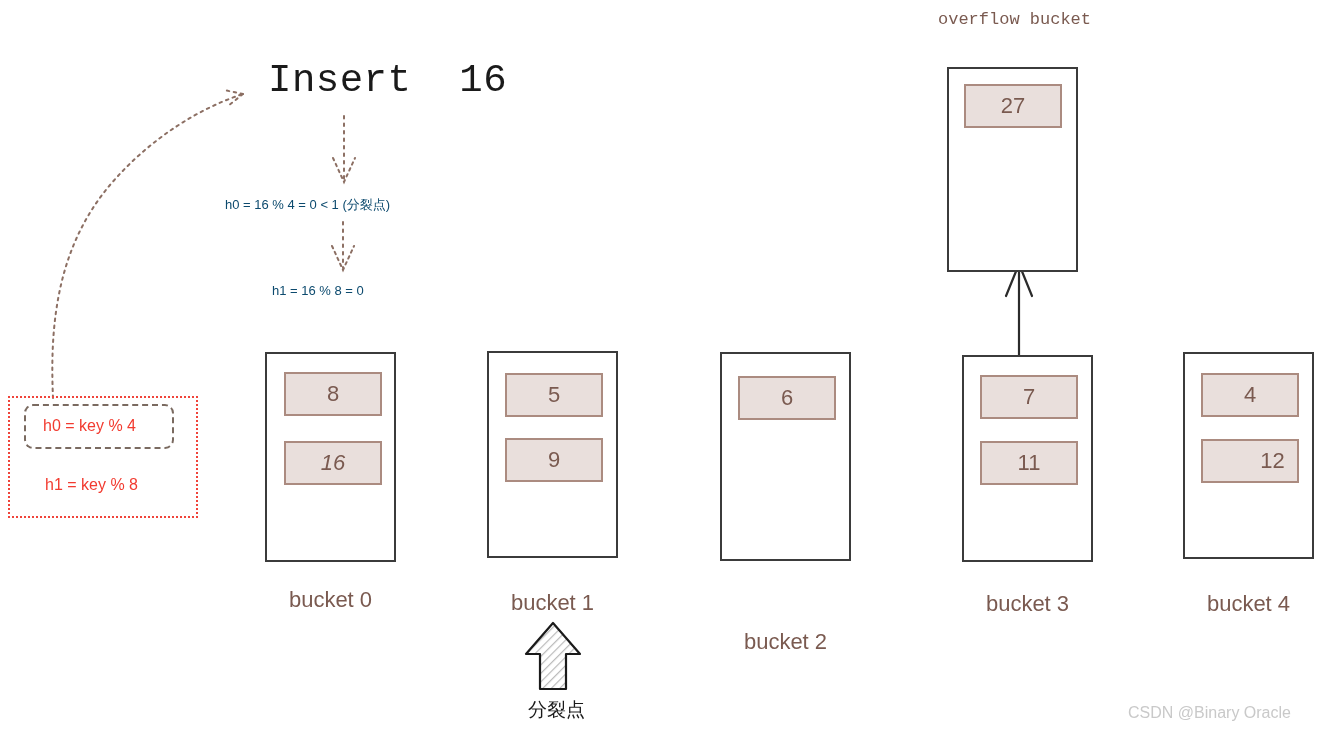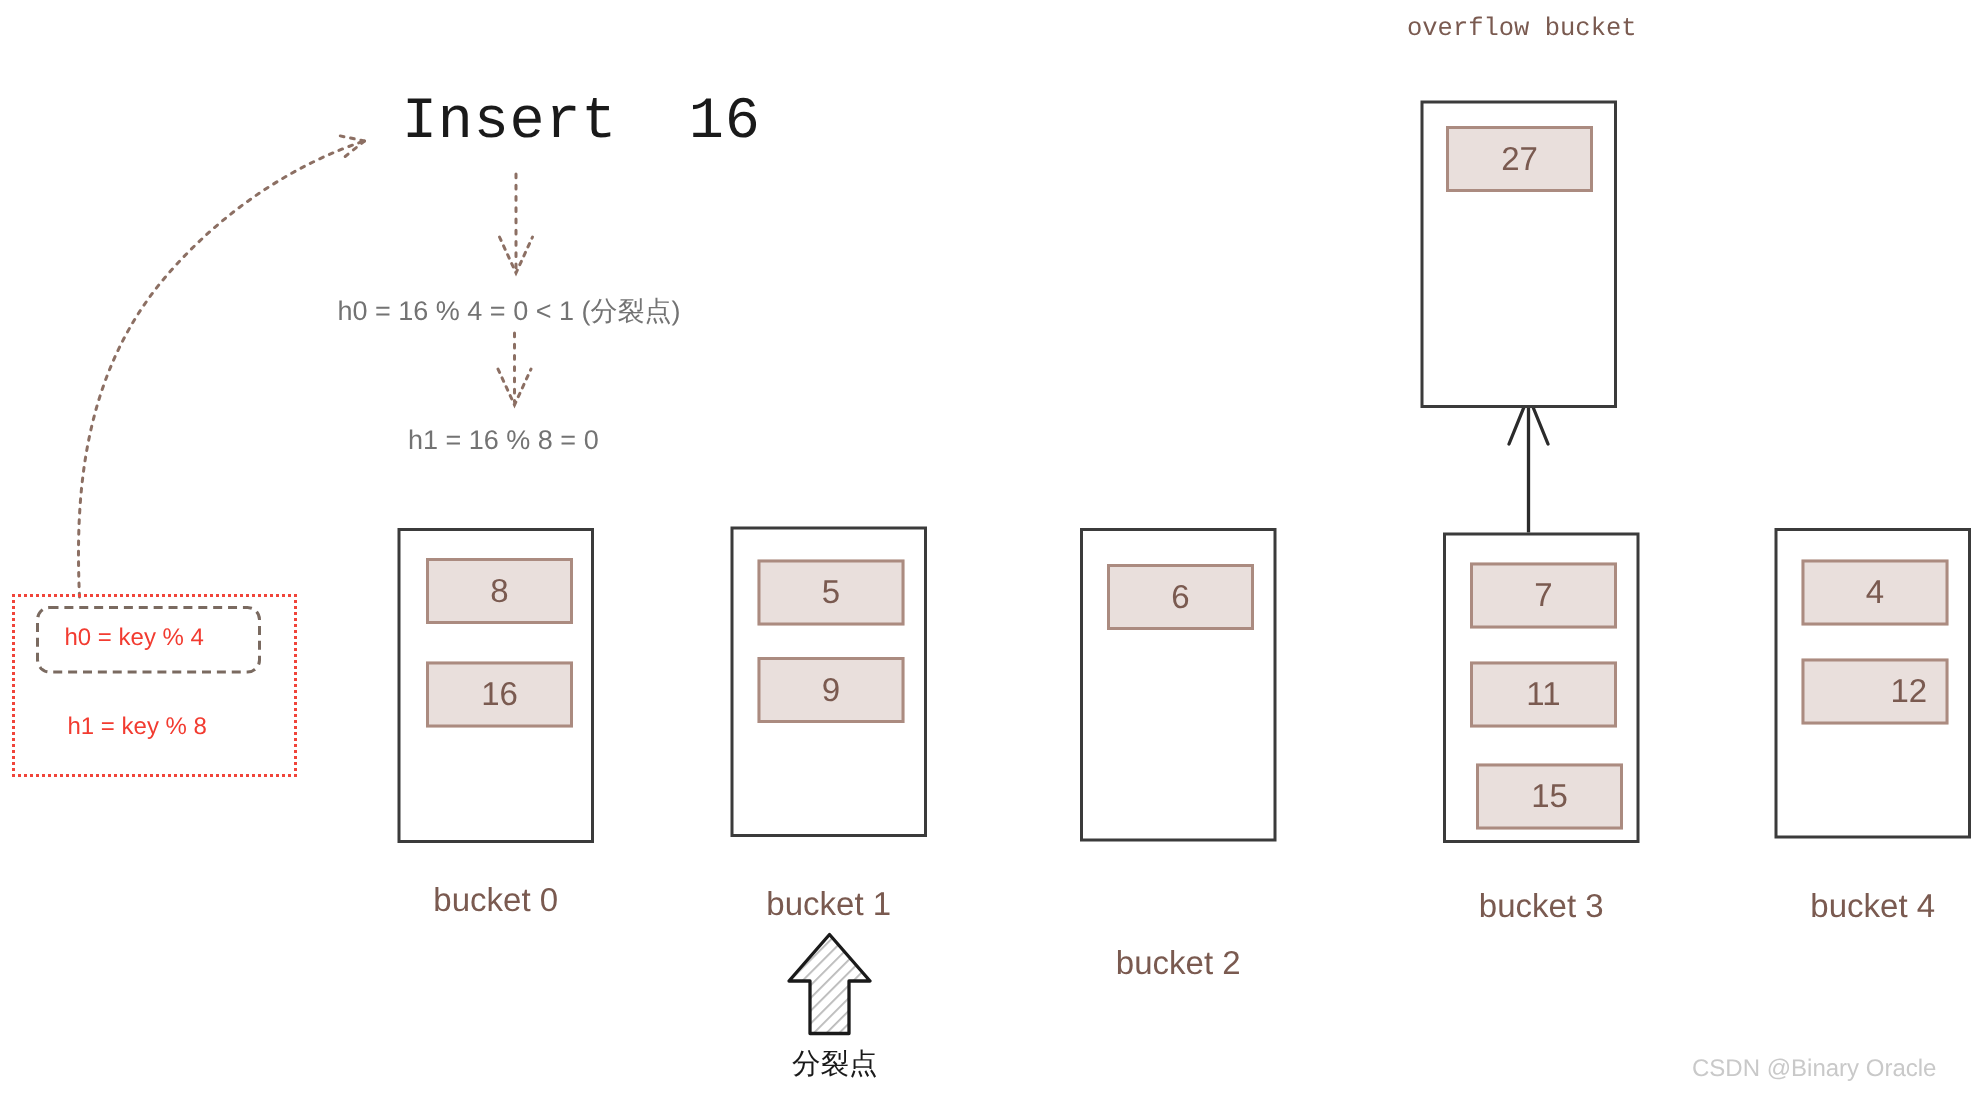--- a/index.html
+++ b/index.html
@@ -26,22 +26,22 @@
     font-size: 39px;
     color: #1a1a1a;
     letter-spacing: 0.5px;
     white-space: pre;
     line-height: 1;
     font-family: Liberation Mono, monospace;
   }
 
   
   .formula {
-    color: #737373;
-    font-size: 18px;
+    color: #0c4a6e;
+    font-size: 13px;
     white-space: pre;
     line-height: 1;
     text-align: center;
   }
   #formula-h0 { left: 225px; top: 198px; }
   #formula-h1 { left: 272px; top: 284px; }
 
   
   #legend-box {
     left: 8px;
@@ -186,21 +186,21 @@
   <div class="abs bucket" id="overflow-bucket" style="left:947px; top:57px; width:131px; height:205px;margin-top:10px;">
     <div class="key-box" style="position:absolute; left:15px; top:15px; width:98px; height:44px;">
       <span>27</span>
     </div>
   </div>
 
   <div class="abs bucket" style="left:265px; top:352px; width:131px; height:210px;">
     <div class="key-box" style="position:absolute; left:17px; top:18px; width:98px; height:44px;">
       <span>8</span>
     </div>
-    <div class="key-box" style="position:absolute; left:17px; top:87px; width:98px; height:44px;">
+    <div class="key-box" style="position:absolute; left:17px; top:87px; width:98px; height:44px;font-style:italic;">
       <span>16</span>
     </div>
   </div>
   <div class="abs bucket-label" style="left:265px; top:589px; width:131px;">bucket 0</div>
 
   <div class="abs bucket" style="left:487px; top:351px; width:131px; height:207px;">
     <div class="key-box" style="position:absolute; left:16px; top:20px; width:98px; height:44px;">
       <span>5</span>
     </div>
     <div class="key-box" style="position:absolute; left:16px; top:85px; width:98px; height:44px;">
@@ -216,23 +216,20 @@
   </div>
   <div class="abs bucket-label" style="left:720px; top:595px; width:131px;margin-top:36px;">bucket 2</div>
 
   <div class="abs bucket" style="left:962px; top:355px; width:131px; height:207px;">
     <div class="key-box" style="position:absolute; left:16px; top:18px; width:98px; height:44px;">
       <span>7</span>
     </div>
     <div class="key-box" style="position:absolute; left:16px; top:84px; width:98px; height:44px;">
       <span>11</span>
     </div>
-    <div class="key-box" style="position:absolute; left:20px; top:152px; width:98px; height:44px;">
-      <span>15</span>
-    </div>
   </div>
   <div class="abs bucket-label" style="left:962px; top:593px; width:131px;">bucket 3</div>
 
   <div class="abs bucket" style="left:1183px; top:352px; width:131px; height:207px;">
     <div class="key-box" style="position:absolute; left:16px; top:19px; width:98px; height:44px;">
       <span>4</span>
     </div>
     <div class="key-box" style="position:absolute; left:16px; top:85px; width:98px; height:44px;padding-left:45px;">
       <span>12</span>
     </div>

